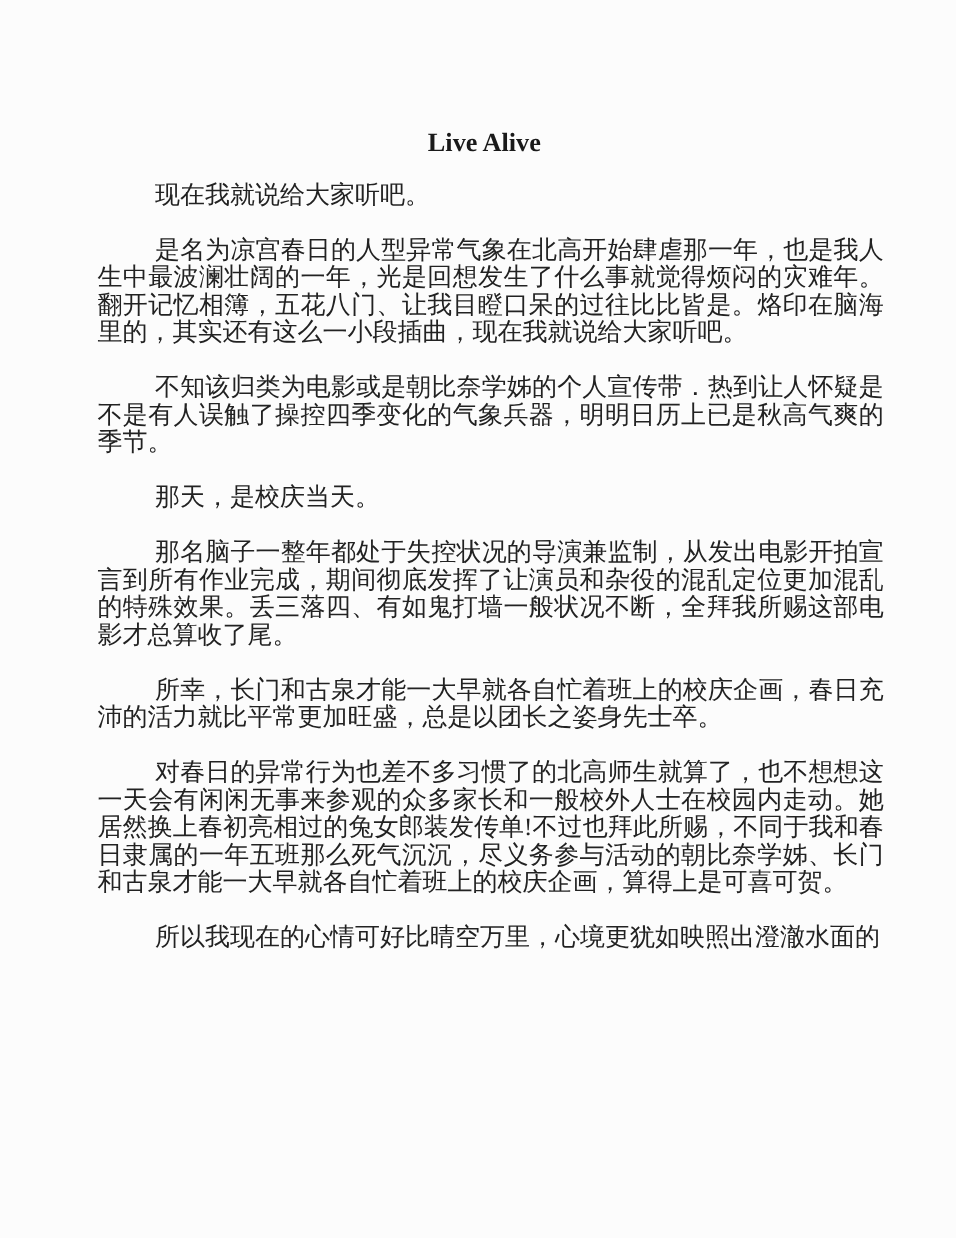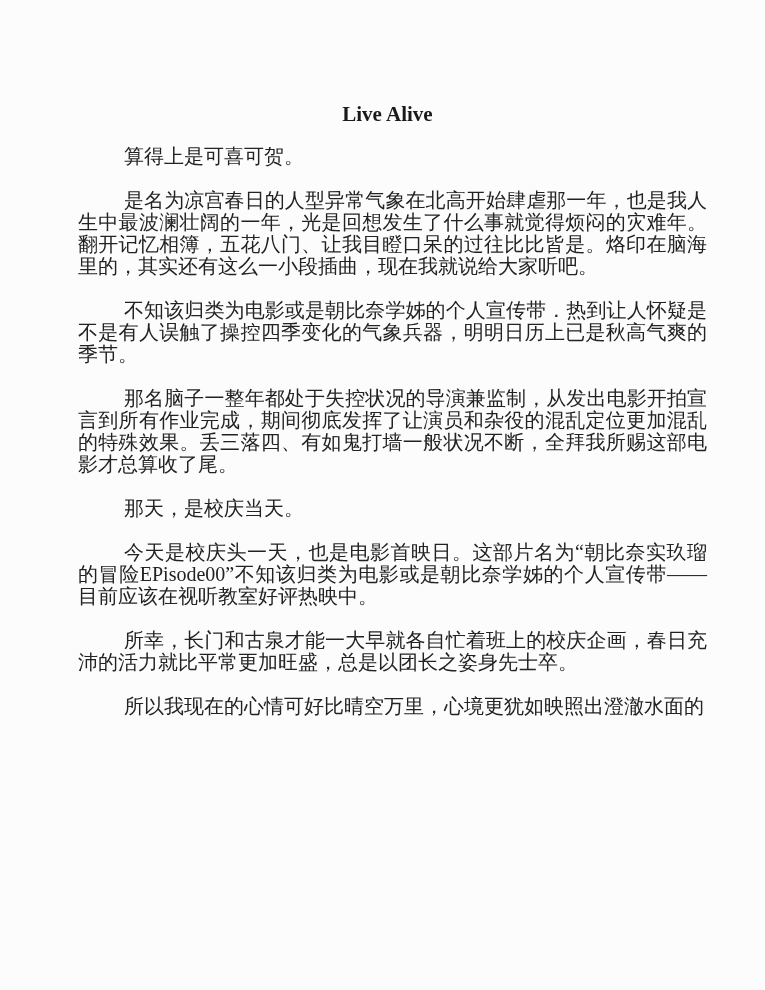--- a/index.html
+++ b/index.html
@@ -37,22 +37,22 @@
     letter-spacing: 0px;
     word-break: break-all;
   }
 </style>
 </head>
 <body>
 
 <div class="page">
   <h1 class="title">Live Alive</h1>
   <div class="doc-body" id="doc-body">
-      <p>算得上是可喜可贺。</p>
+      <p>现在我就说给大家听吧。</p>
       <p>是名为凉宫春日的人型异常气象在北高开始肆虐那一年，也是我人生中最波澜壮阔的一年，光是回想发生了什么事就觉得烦闷的灾难年。翻开记忆相簿，五花八门、让我目瞪口呆的过往比比皆是。烙印在脑海里的，其实还有这么一小段插曲，现在我就说给大家听吧。</p>
       <p>不知该归类为电影或是朝比奈学姊的个人宣传带．热到让人怀疑是不是有人误触了操控四季变化的气象兵器，明明日历上已是秋高气爽的季节。</p>
+      <p>那天，是校庆当天。</p>
       <p>那名脑子一整年都处于失控状况的导演兼监制，从发出电影开拍宣言到所有作业完成，期间彻底发挥了让演员和杂役的混乱定位更加混乱的特殊效果。丢三落四、有如鬼打墙一般状况不断，全拜我所赐这部电影才总算收了尾。</p>
-      <p>那天，是校庆当天。</p>
-      <p>今天是校庆头一天，也是电影首映日。这部片名为“朝比奈实玖瑠的冒险EPisode00”不知该归类为电影或是朝比奈学姊的个人宣传带——目前应该在视听教室好评热映中。</p>
       <p>所幸，长门和古泉才能一大早就各自忙着班上的校庆企画，春日充沛的活力就比平常更加旺盛，总是以团长之姿身先士卒。</p>
+      <p>对春日的异常行为也差不多习惯了的北高师生就算了，也不想想这一天会有闲闲无事来参观的众多家长和一般校外人士在校园内走动。她居然换上春初亮相过的兔女郎装发传单!不过也拜此所赐，不同于我和春日隶属的一年五班那么死气沉沉，尽义务参与活动的朝比奈学姊、长门和古泉才能一大早就各自忙着班上的校庆企画，算得上是可喜可贺。</p>
       <p>所以我现在的心情可好比晴空万里，心境更犹如映照出澄澈水面的</p>
     </div>
 </div>
 
 </body></html>

